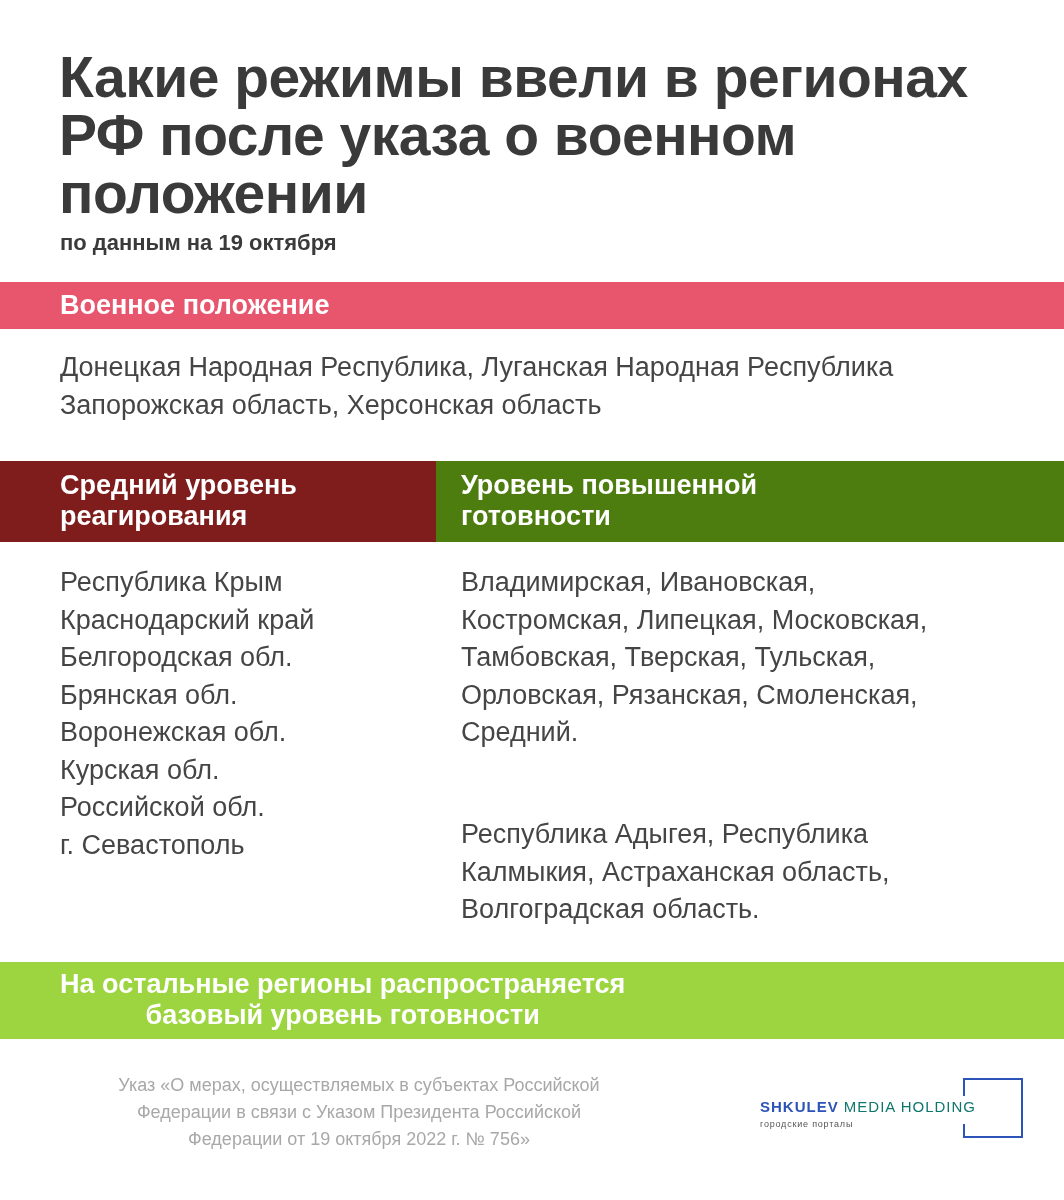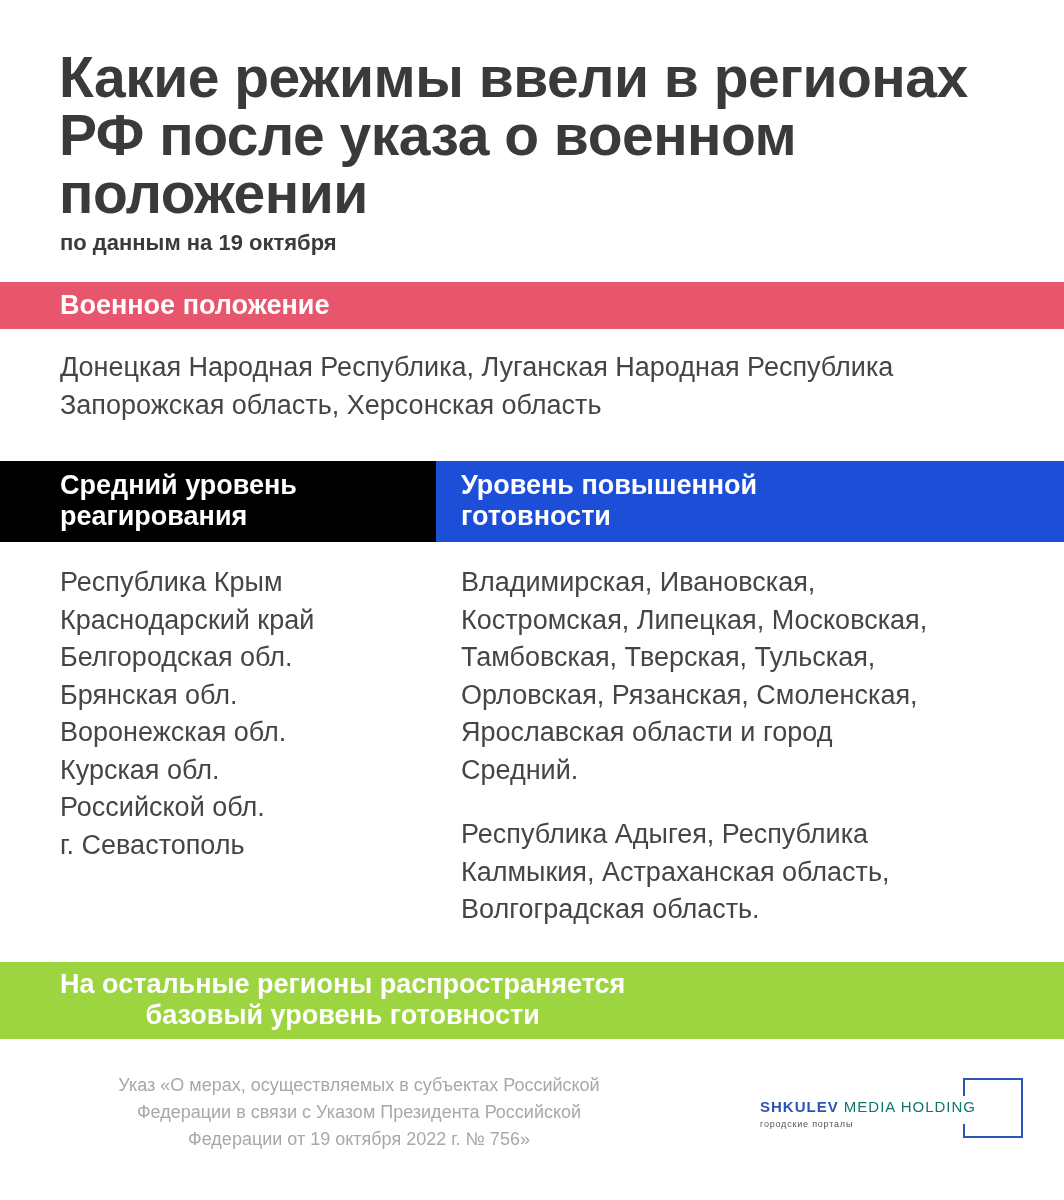--- a/index.html
+++ b/index.html
@@ -20,22 +20,22 @@
     .subtitle {
       position: absolute; left: 60px; top: 230px;
       font-size: 22px; font-weight: bold; color: #3a3a3a;
     }
 
     .band { position: absolute; left: 0; width: 1064px; color: #ffffff; font-weight: bold; }
     .band-red { top: 282px; height: 47px; background: #e8566e; }
     .band-red .band-label { position: absolute; left: 60px; top: 8px; font-size: 27px; line-height: 30px; }
 
     .band-split { top: 461px; height: 81px; }
-    .band-orange { position: absolute; left: 0; top: 0; width: 436px; height: 81px; background: #000000; }
-    .band-yellow { position: absolute; left: 436px; top: 0; width: 628px; height: 81px; background: #1d4ed8; }
+    .band-orange { position: absolute; left: 0; top: 0; width: 436px; height: 81px; background: #7f1d1d; }
+    .band-yellow { position: absolute; left: 436px; top: 0; width: 628px; height: 81px; background: #4d7c0f; }
     .band-split .band-label { position: absolute; top: 9px; font-size: 27px; line-height: 31px; }
     .band-orange .band-label { left: 60px; }
     .band-yellow .band-label { left: 25px; }
 
     .band-green { top: 962px; height: 77px; background: #9dd540; }
     .band-green .band-label { position: absolute; left: 60px; top: 7px; font-size: 27px; line-height: 31px; text-align: center; }
 
     .body-text { position: absolute; font-size: 27px; line-height: 38px; color: #454545; }
     .martial-text { left: 60px; top: 348px; width: 980px; }
     .martial-text span { display: block; white-space: nowrap; }
@@ -115,21 +115,20 @@
   <li>Курская обл.</li>
   <li>Российской обл.</li>
   <li>г. Севастополь</li>
 </ul>
 
 <div class="body-text high-text high-a">
   <span>Владимирская, Ивановская,</span>
   <span>Костромская, Липецкая, Московская,</span>
   <span>Тамбовская, Тверская, Тульская,</span>
   <span>Орловская, Рязанская, Смоленская,</span>
-  <span>Ярославская области и город</span>
   <span>Средний.</span>
 </div>
 <div class="body-text high-text high-b">
   <span>Республика Адыгея, Республика</span>
   <span>Калмыкия, Астраханская область,</span>
   <span>Волгоградская область.</span>
 </div>
 
 <div class="band band-green">
   <div class="band-label">

